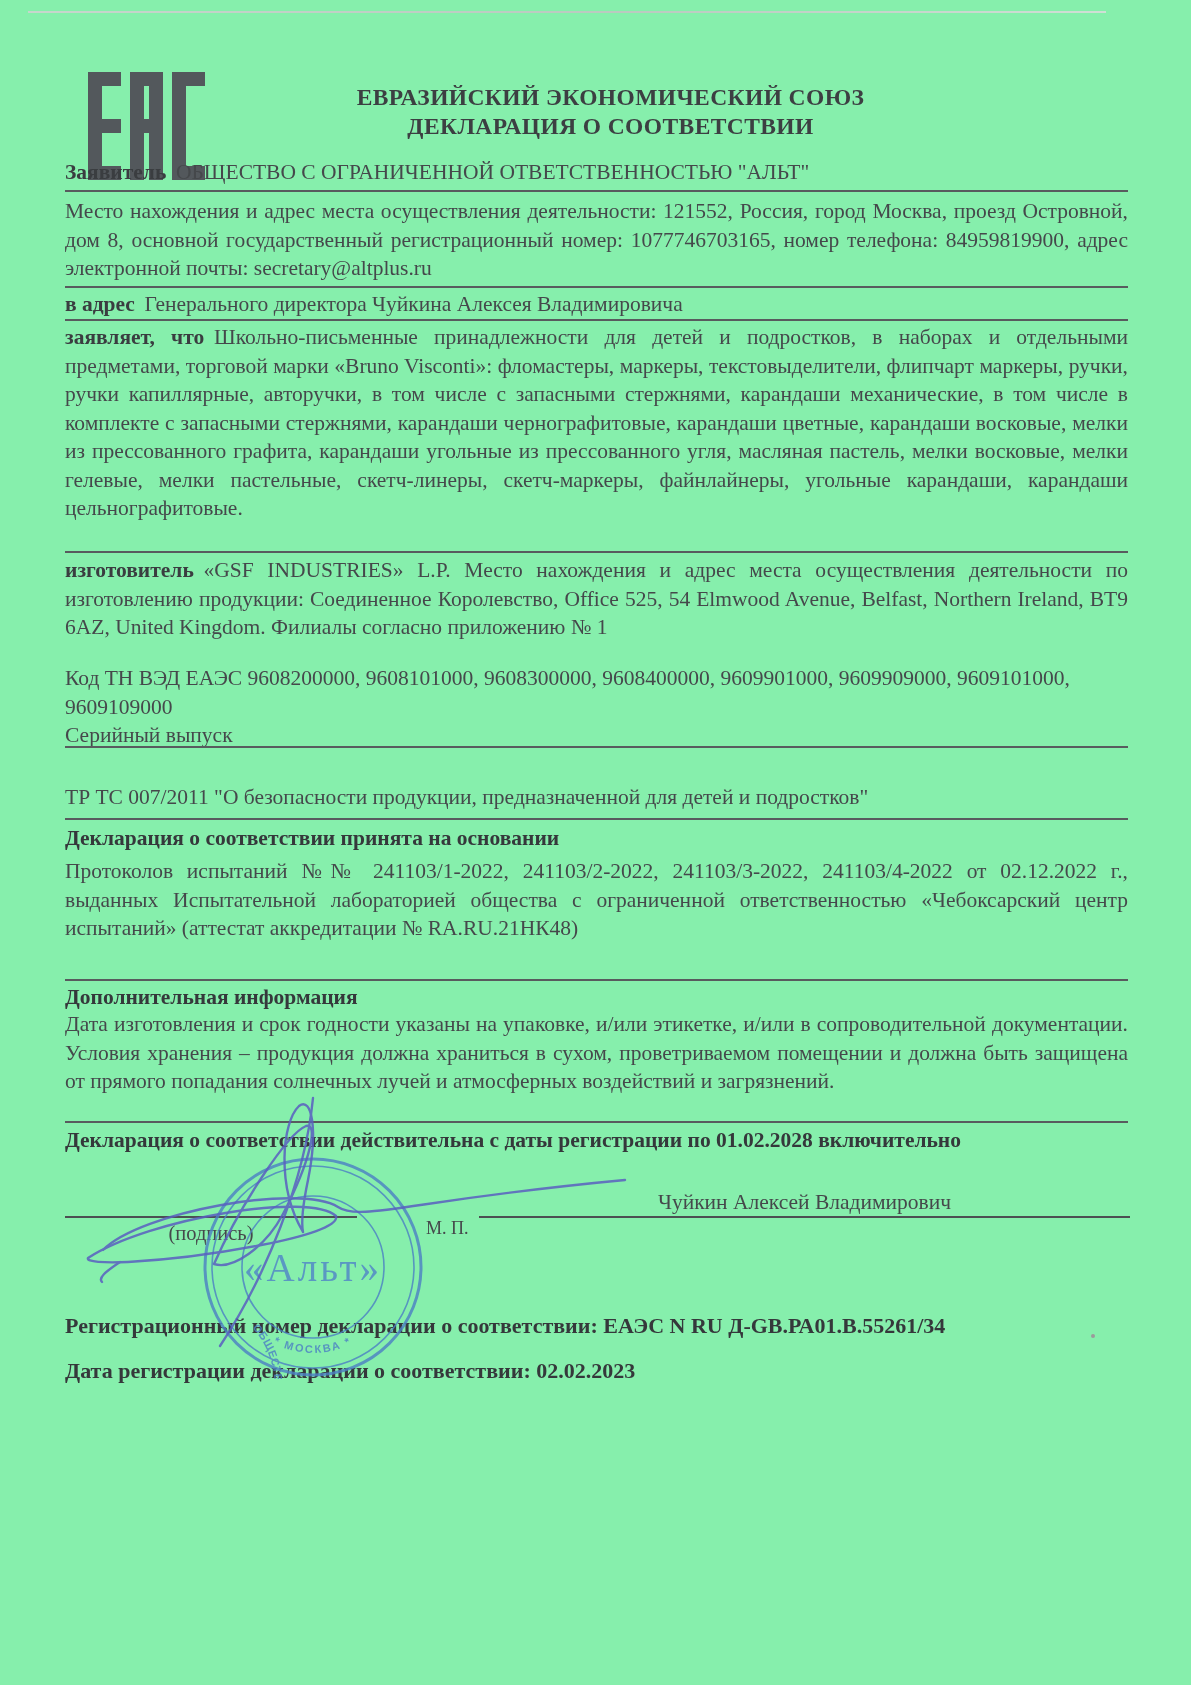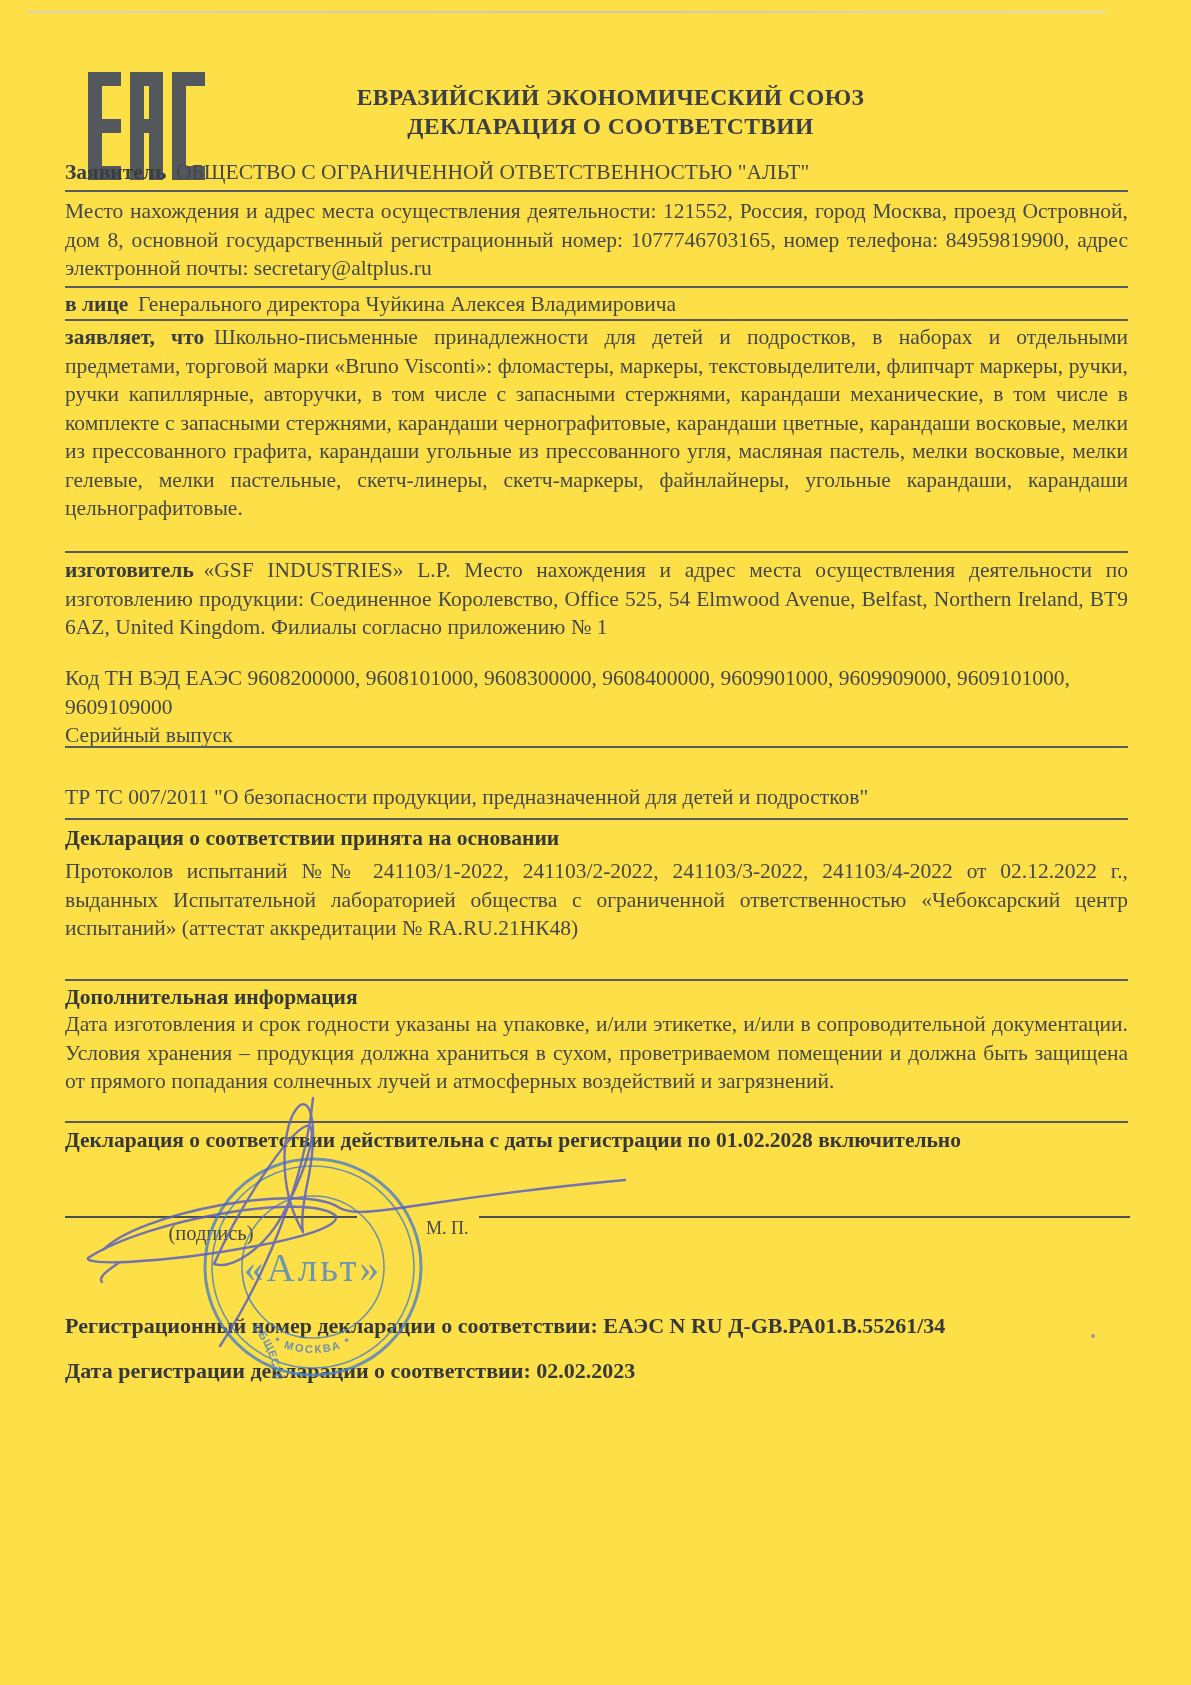--- a/index.html
+++ b/index.html
@@ -1,20 +1,20 @@
 <!DOCTYPE html>
 <html lang="ru"><head>
 <meta charset="utf-8">
 <style>
   html,body{margin:0;padding:0;background:#9a9a9a;}
   .page{
     position:relative;
     width:1191px;height:1685px;
     margin:0 auto;
-    background:#fde047;
+    background:#86efac;
     overflow:hidden;
     font-family:"Liberation Serif","DejaVu Serif",serif;
     color:#45484b;
   }
   .scan-top-line{
     position:absolute;top:11px;left:28px;width:1078px;height:2px;
     background:linear-gradient(90deg,#d2d2d2,#c3c3c3 55%,#dcdcdc);
     opacity:.85;
   }
   .scan-dot{
@@ -94,21 +94,21 @@
 
   <div class="sec" style="top:158px">
     <span class="lbl">Заявитель</span><span>ОБЩЕСТВО С ОГРАНИЧЕННОЙ ОТВЕТСТВЕННОСТЬЮ "АЛЬТ"</span>
   </div>
   <div class="rule" style="top:190px"></div>
 
   <div class="sec just" style="top:197px">Место нахождения и адрес места осуществления деятельности: 121552, Россия, город Москва, проезд Островной, дом 8, основной государственный регистрационный номер: 1077746703165, номер телефона: 84959819900, адрес электронной почты: secretary@altplus.ru</div>
   <div class="rule" style="top:286px"></div>
 
   <div class="sec" style="top:290px">
-    <span class="lbl">в лице</span><span>Генерального директора Чуйкина Алексея Владимировича</span>
+    <span class="lbl">в адрес</span><span>Генерального директора Чуйкина Алексея Владимировича</span>
   </div>
   <div class="rule" style="top:319px"></div>
 
   <div class="sec just" style="top:323px">
     <span class="lbl">заявляет, что</span><span>Школьно-письменные принадлежности для детей и подростков, в наборах и отдельными предметами, торговой марки «Bruno Visconti»: фломастеры, маркеры, текстовыделители, флипчарт маркеры, ручки, ручки капиллярные, авторучки, в том числе с запасными стержнями, карандаши механические, в том числе в комплекте с запасными стержнями, карандаши чернографитовые, карандаши цветные, карандаши восковые, мелки из прессованного графита, карандаши угольные из прессованного угля, масляная пастель, мелки восковые, мелки гелевые, мелки пастельные, скетч-линеры, скетч-маркеры, файнлайнеры, угольные карандаши, карандаши цельнографитовые.</span>
   </div>
   <div class="rule" style="top:551px"></div>
 
   <div class="sec just" style="top:556px">
     <span class="lbl">изготовитель</span><span>«GSF INDUSTRIES» L.P. Место нахождения и адрес места осуществления деятельности по изготовлению продукции: Соединенное Королевство, Office 525, 54 Elmwood Avenue, Belfast, Northern Ireland, BT9 6AZ, United Kingdom. Филиалы согласно приложению № 1</span>
@@ -127,20 +127,21 @@
 
   <div class="sec bold-line" style="top:983px">Дополнительная информация</div>
   <div class="sec just" style="top:1010px">Дата изготовления и срок годности указаны на упаковке, и/или этикетке, и/или в сопроводительной документации. Условия хранения – продукция должна храниться в сухом, проветриваемом помещении и должна быть защищена от прямого попадания солнечных лучей и атмосферных воздействий и загрязнений.</div>
   <div class="rule" style="top:1121px"></div>
 
   <div class="sec bold-line" style="top:1126px">Декларация о соответствии действительна с даты регистрации по 01.02.2028 включительно</div>
 
   <div class="mp-mark">М. П.</div>
   <div class="sig-line" style="left:65px;top:1216px;width:292px"></div>
   <div class="sig-caption" style="left:65px;top:1222px;width:292px">(подпись)</div>
+  <div class="sig-name">Чуйкин Алексей Владимирович</div>
   <div class="sig-line" style="left:479px;top:1216px;width:651px"></div>
 
   <div class="sec bold-line reg-line" style="top:1312px">Регистрационный номер декларации о соответствии: ЕАЭС N RU Д-GB.РА01.В.55261/34</div>
   <div class="sec bold-line reg-line" style="top:1357px">Дата регистрации декларации о соответствии: 02.02.2023</div>
 
   <svg class="stamp-svg" width="224" height="224" viewBox="0 0 224 224">
     <defs>
       <path id="ringPath" d="M 51.2 172.8 A 86 86 0 1 1 49.7 171.2" fill="none"></path>
       <path id="bottomPath" d="M 41.6 161.3 A 86 86 0 0 0 182.4 161.3" fill="none"></path>
     </defs>

